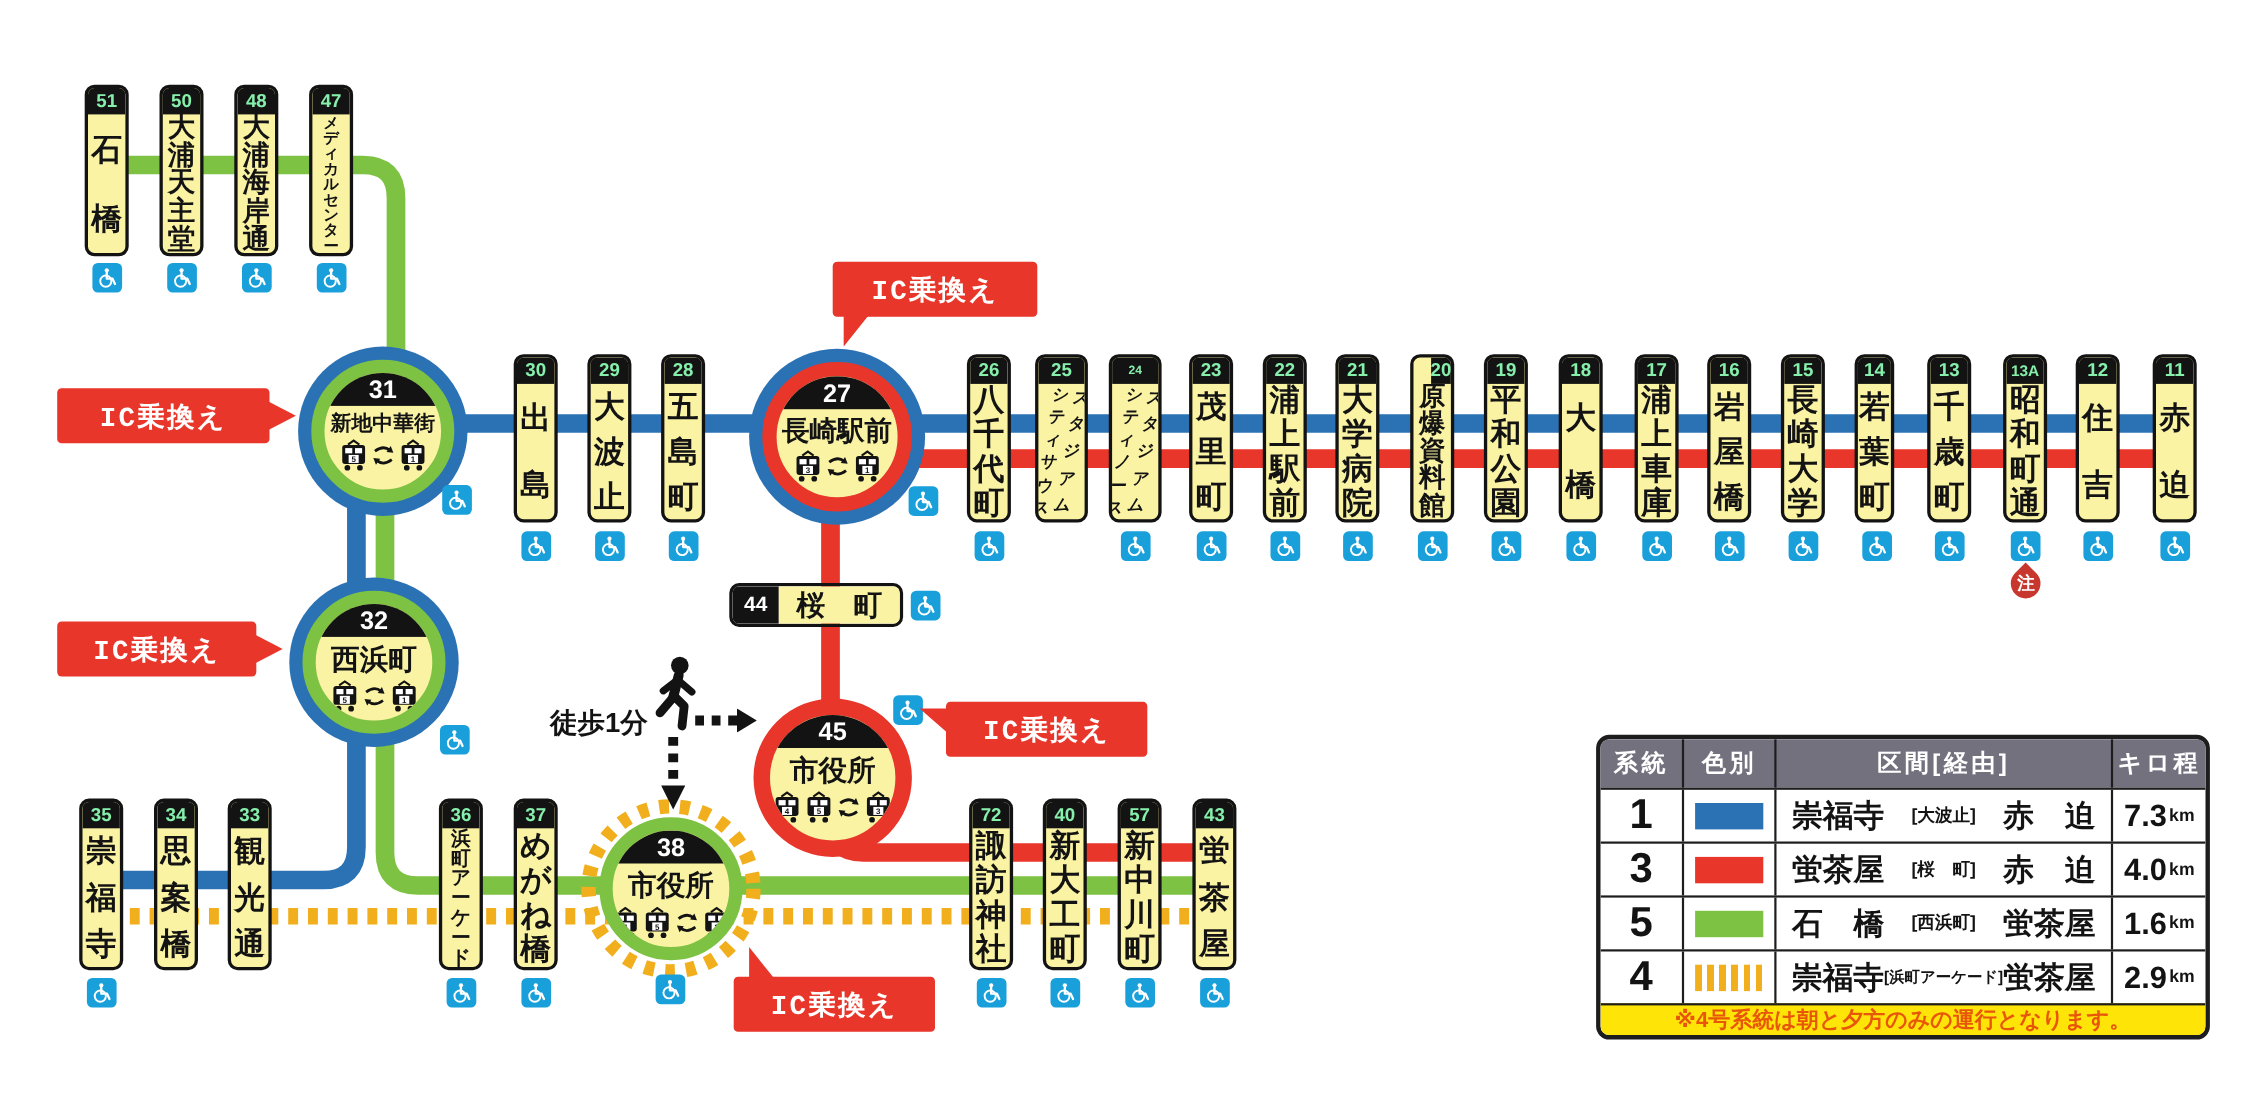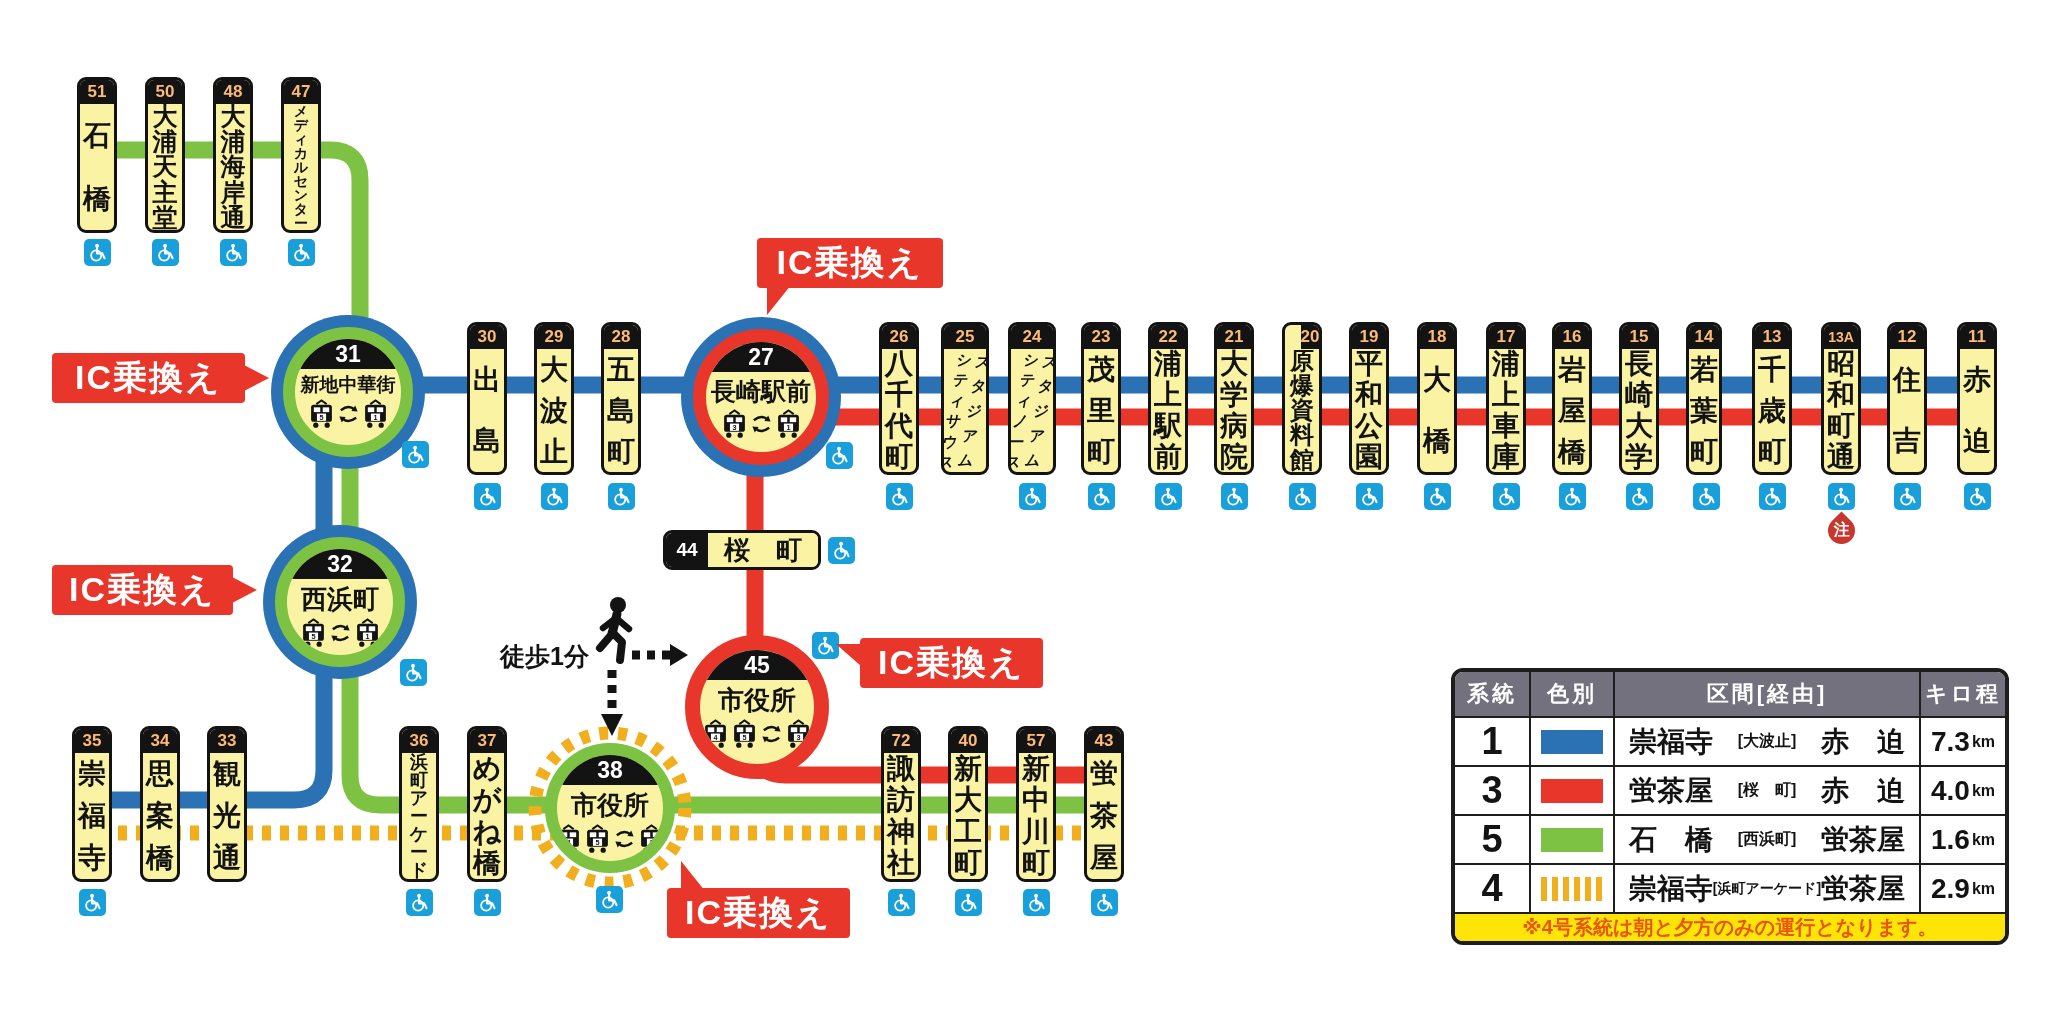--- a/index.html
+++ b/index.html
@@ -2,38 +2,38 @@
 <html><head>
 <meta charset="utf-8">
 <style>
   html,body{margin:0;padding:0;background:#fff;}
   #map{position:relative;width:2048px;height:1014px;background:#fff;overflow:hidden;
        font-family:"Liberation Sans","DejaVu Sans",sans-serif;}
   #rails{position:absolute;left:0;top:0;z-index:1;pointer-events:none;}
   .halo{position:absolute;z-index:2;pointer-events:none;}
   .station{position:absolute;border:3px solid #131313;border-radius:9px;overflow:hidden;
            background:#faf3a4;box-sizing:border-box;z-index:4;display:flex;flex-direction:column;}
-  .st-num{background:#131313;color:#fdba74;font-weight:bold;display:flex;align-items:center;
+  .st-num{background:#131313;color:#86efac;font-weight:bold;display:flex;align-items:center;
           justify-content:center;flex:0 0 auto;}
   .st-label{display:flex;flex-direction:column;justify-content:space-around;align-items:center;flex:1;}
   .st-ch{font-weight:bold;color:#131313;line-height:1;}
   .st-2col{display:flex;flex-direction:row-reverse;justify-content:center;flex:1;transform:skewX(-10deg);}
   .st-col{display:flex;flex-direction:column;justify-content:space-around;align-items:center;width:19px;}
   .wc{position:absolute;width:27px;height:27px;background:#19a0db;border-radius:5px;z-index:5;
       display:flex;align-items:center;justify-content:center;}
   .hub{position:absolute;border-radius:50%;background:#faf3a4;box-sizing:content-box;z-index:3;}
   .hub-clip{position:absolute;inset:0;border-radius:50%;overflow:hidden;display:flex;
             flex-direction:column;align-items:center;}
   .hub-num{width:100%;background:#131313;color:#fff;font-weight:bold;text-align:center;height:30px;
            display:flex;align-items:center;justify-content:center;font-size:23px;flex:0 0 auto;}
   .hub-name{font-weight:bold;color:#131313;margin-top:3px;white-space:nowrap;}
   .hub-trams{display:flex;align-items:center;justify-content:center;margin-top:1px;}
   .badge{position:absolute;background:#e8362a;color:#fff;display:flex;align-items:center;
          justify-content:center;z-index:6;border-radius:4px;}
-  .badge span{font-weight:bold;font-size:34px;letter-spacing:2px;white-space:nowrap;}
+  .badge span{font-weight:bold;font-size:25px;letter-spacing:2px;white-space:nowrap;font-family:Liberation Mono, monospace;}
   .ptr{position:absolute;width:0;height:0;}
   #st44{position:absolute;border:3px solid #131313;border-radius:9px;overflow:hidden;display:flex;
         box-sizing:border-box;z-index:4;}
   #st44 .num{background:#131313;color:#fff;font-weight:bold;width:42px;display:flex;
              align-items:center;justify-content:center;font-size:19px;}
   #st44 .nm{background:#faf3a4;flex:1;display:flex;align-items:center;justify-content:space-between;
             padding:0 16px;font-weight:bold;font-size:26px;color:#131313;}
   #walk-label{position:absolute;left:500px;top:640px;font-size:25px;font-weight:bold;color:#131313;z-index:6;}
   .walkpart{position:absolute;z-index:6;}
   #note-drop{position:absolute;left:1828px;top:517px;width:27px;height:27px;background:#c8372d;
@@ -327,21 +327,21 @@
           <div class="st-ch" style="font-size: 15px;">シ</div>
           <div class="st-ch" style="font-size: 15px;">テ</div>
           <div class="st-ch" style="font-size: 15px;">ィ</div>
           <div class="st-ch" style="font-size: 15px;">サ</div>
           <div class="st-ch" style="font-size: 15px;">ウ</div>
           <div class="st-ch" style="font-size: 15px;">ス</div>
         </div>
       </div>
     </div>
     <div class="station" style="left: 1008px; top: 322px; width: 48px; height: 153px;">
-      <div class="st-num" style="height: 24px; font-size: 17px;">24</div>
+      <div class="st-num" style="height: 24px; font-size: 11px;">24</div>
       <div class="st-2col">
         <div class="st-col">
           <div class="st-ch" style="font-size: 15px;">ス</div>
           <div class="st-ch" style="font-size: 15px;">タ</div>
           <div class="st-ch" style="font-size: 15px;">ジ</div>
           <div class="st-ch" style="font-size: 15px;">ア</div>
           <div class="st-ch" style="font-size: 15px;">ム</div>
         </div>
         <div class="st-col">
           <div class="st-ch" style="font-size: 15px;">シ</div>

